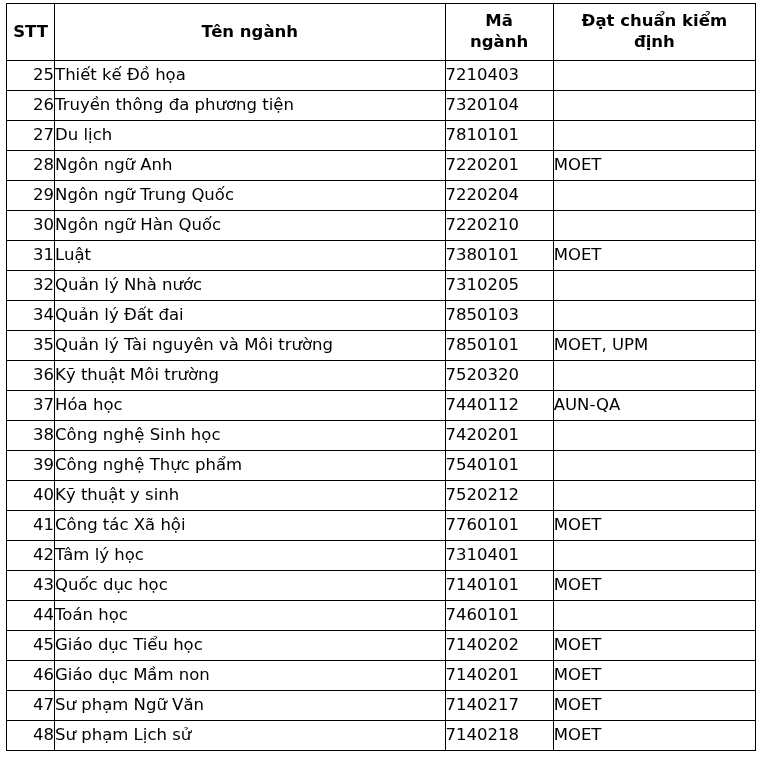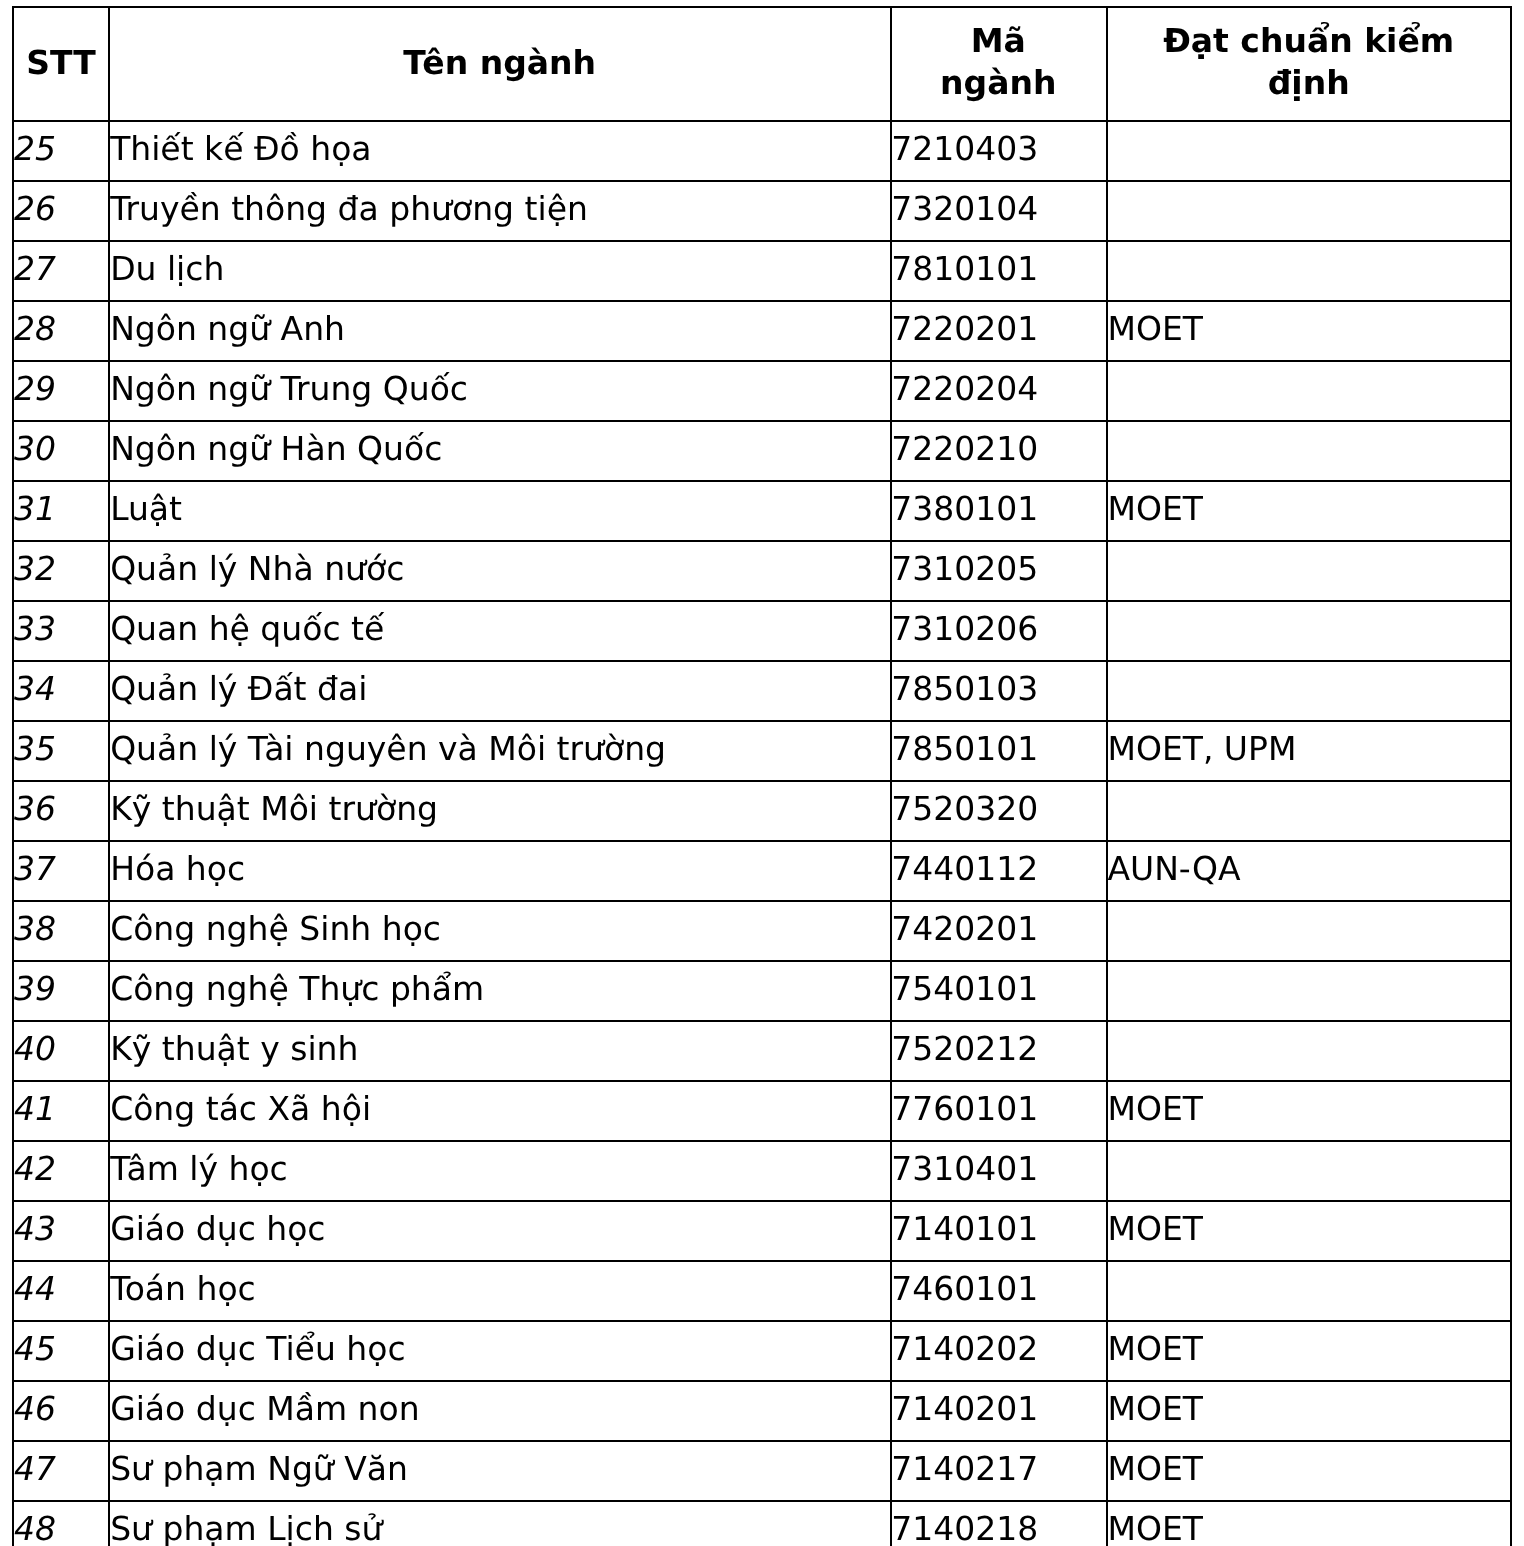--- a/index.html
+++ b/index.html
@@ -43,22 +43,21 @@
   .col-name  { width: 390px; }
   .col-code  { width: 108px; }
   .col-accr  { width: 202px; }
 
   tbody td {
     font-size: 16.5px;
     height: 29px;
     line-height: 1.1;
   }
   td.stt {
-    text-align: left;
-    font-style: italic;
+    text-align: right;
   }
   td.name {
     text-align: left;
     padding-left: 8px;
   }
   td.code {
     text-align: left;
   }
   td.accr {
   }
@@ -131,26 +130,20 @@
           <td class="code">7380101</td>
           <td class="accr">MOET</td>
         </tr>
         <tr>
           <td class="stt">32</td>
           <td class="name">Quản lý Nhà nước</td>
           <td class="code">7310205</td>
           <td class="accr"></td>
         </tr>
         <tr>
-          <td class="stt">33</td>
-          <td class="name">Quan hệ quốc tế</td>
-          <td class="code">7310206</td>
-          <td class="accr"></td>
-        </tr>
-        <tr>
           <td class="stt">34</td>
           <td class="name">Quản lý Đất đai</td>
           <td class="code">7850103</td>
           <td class="accr"></td>
         </tr>
         <tr>
           <td class="stt">35</td>
           <td class="name">Quản lý Tài nguyên và Môi trường</td>
           <td class="code">7850101</td>
           <td class="accr">MOET, UPM</td>
@@ -192,21 +185,21 @@
           <td class="accr">MOET</td>
         </tr>
         <tr>
           <td class="stt">42</td>
           <td class="name">Tâm lý học</td>
           <td class="code">7310401</td>
           <td class="accr"></td>
         </tr>
         <tr>
           <td class="stt">43</td>
-          <td class="name">Giáo dục học</td>
+          <td class="name">Quốc dục học</td>
           <td class="code">7140101</td>
           <td class="accr">MOET</td>
         </tr>
         <tr>
           <td class="stt">44</td>
           <td class="name">Toán học</td>
           <td class="code">7460101</td>
           <td class="accr"></td>
         </tr>
         <tr>

